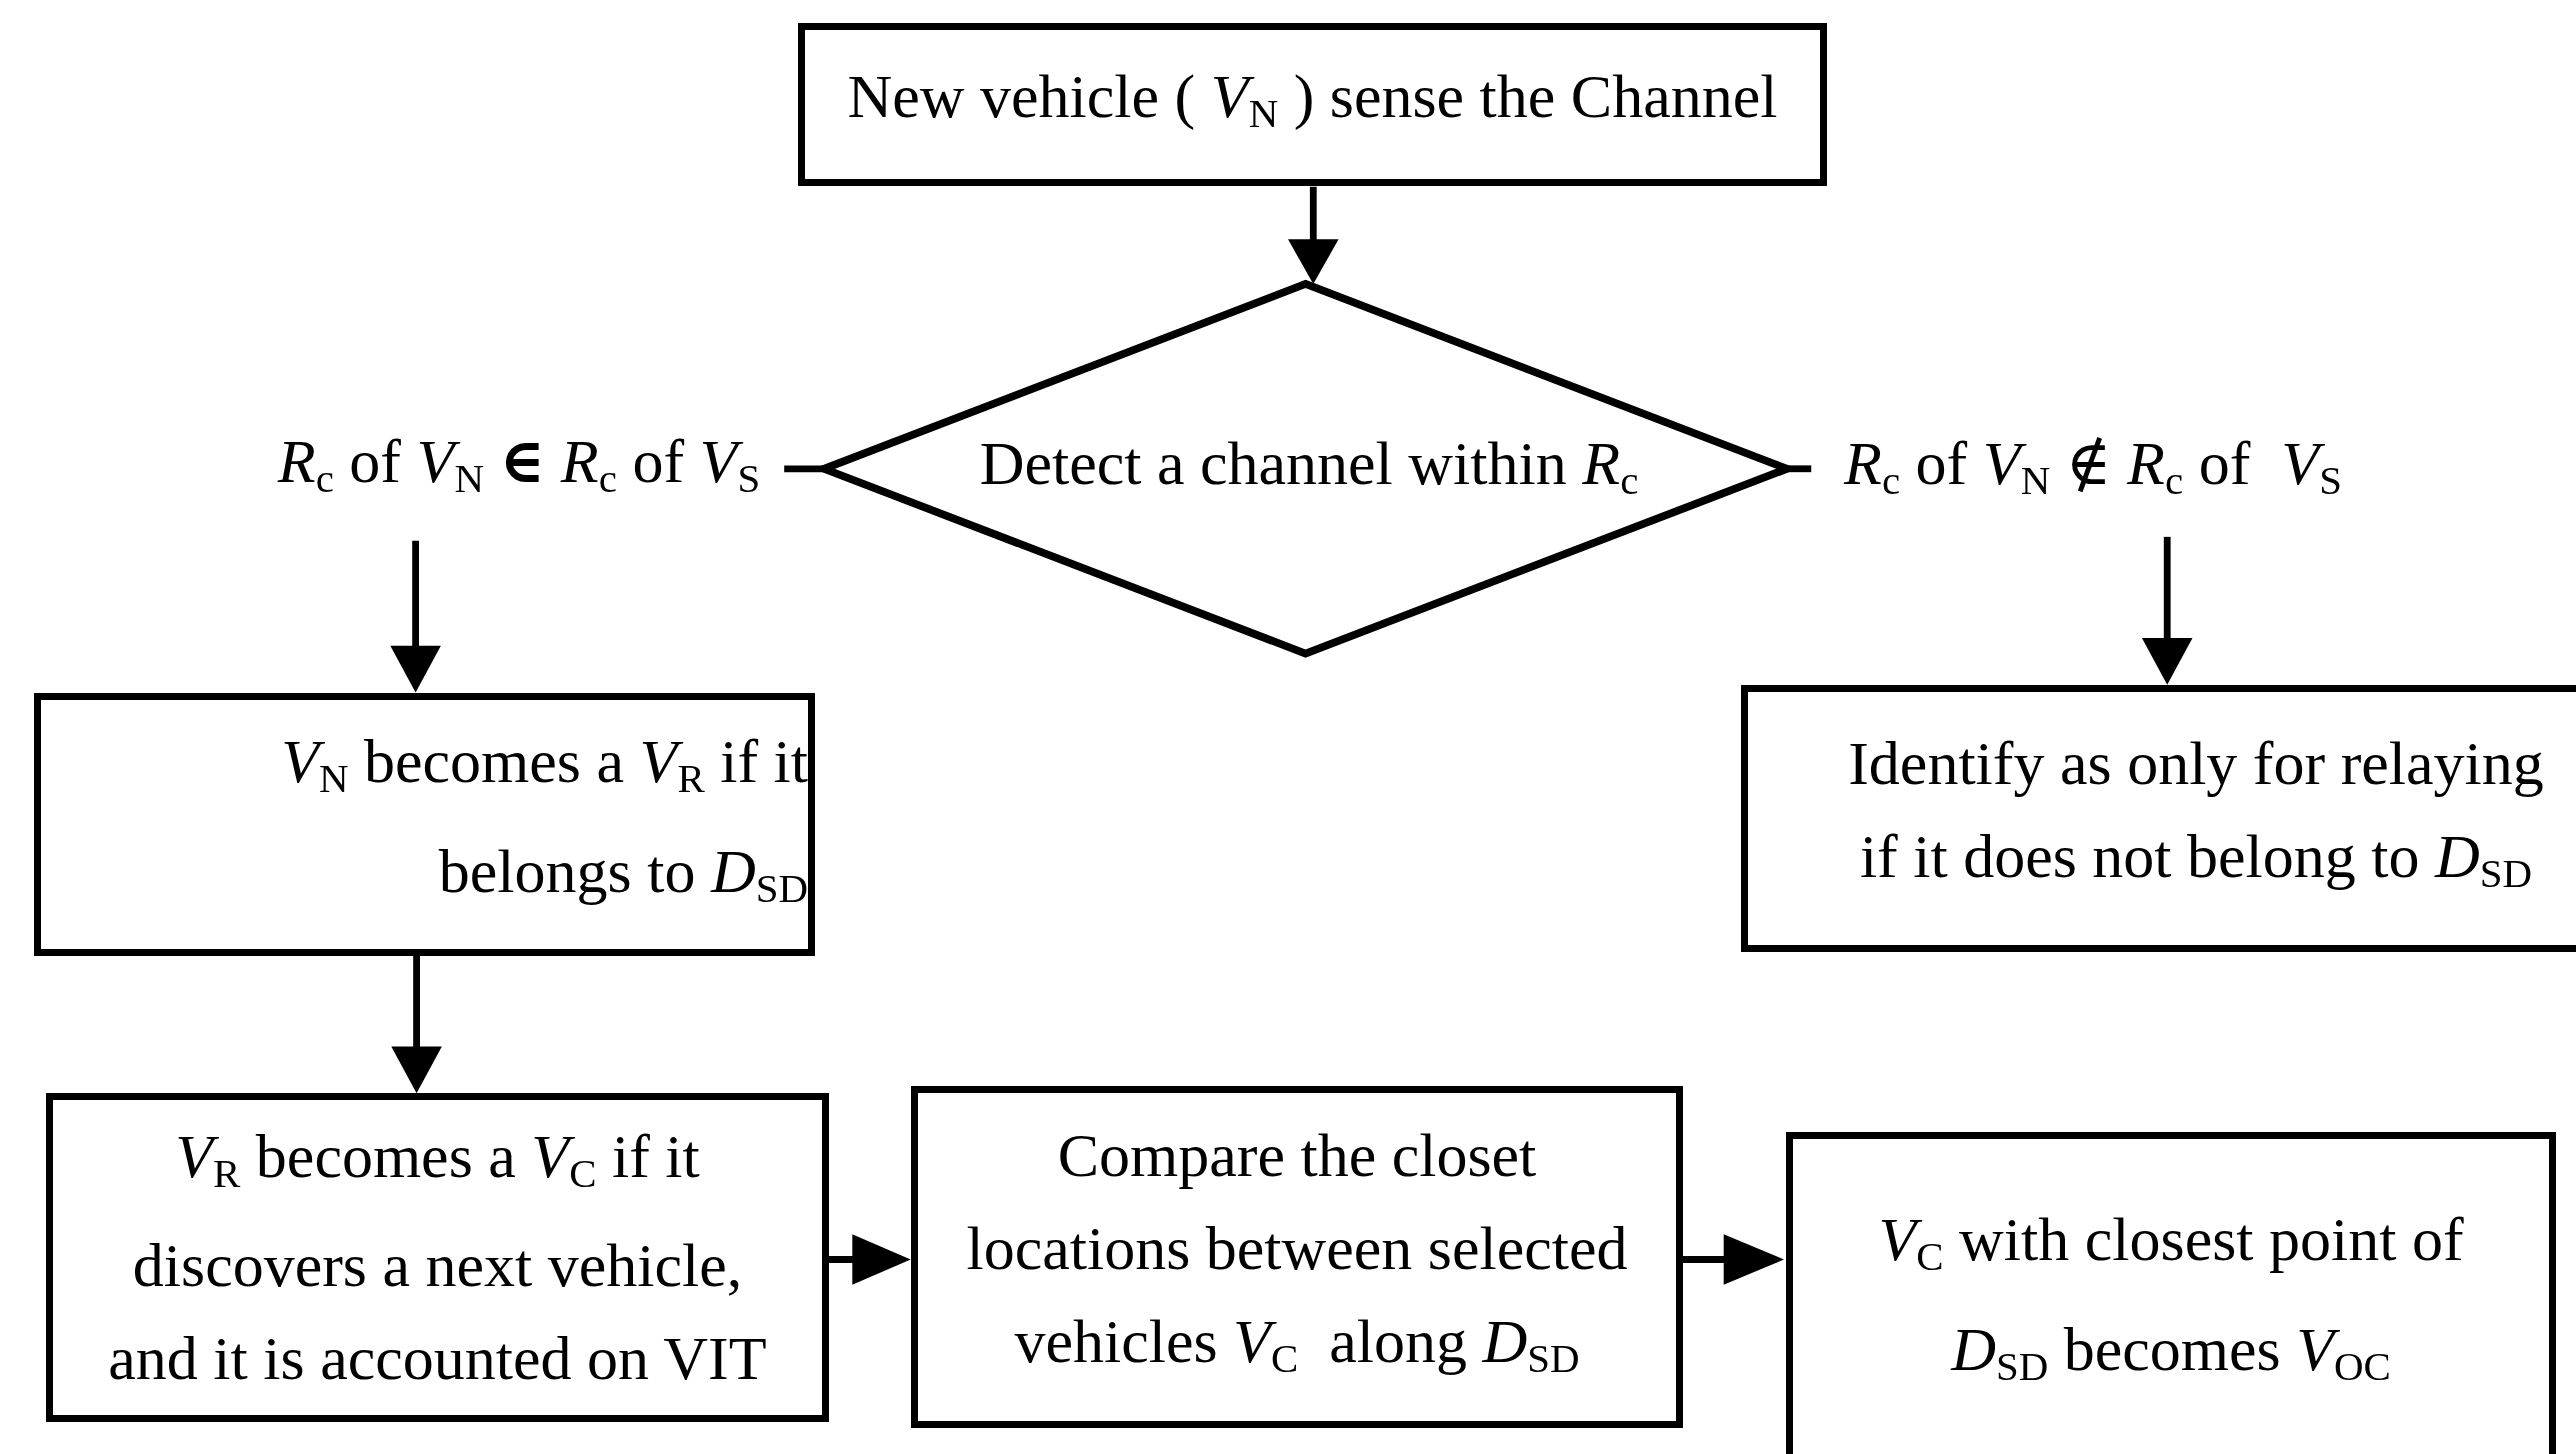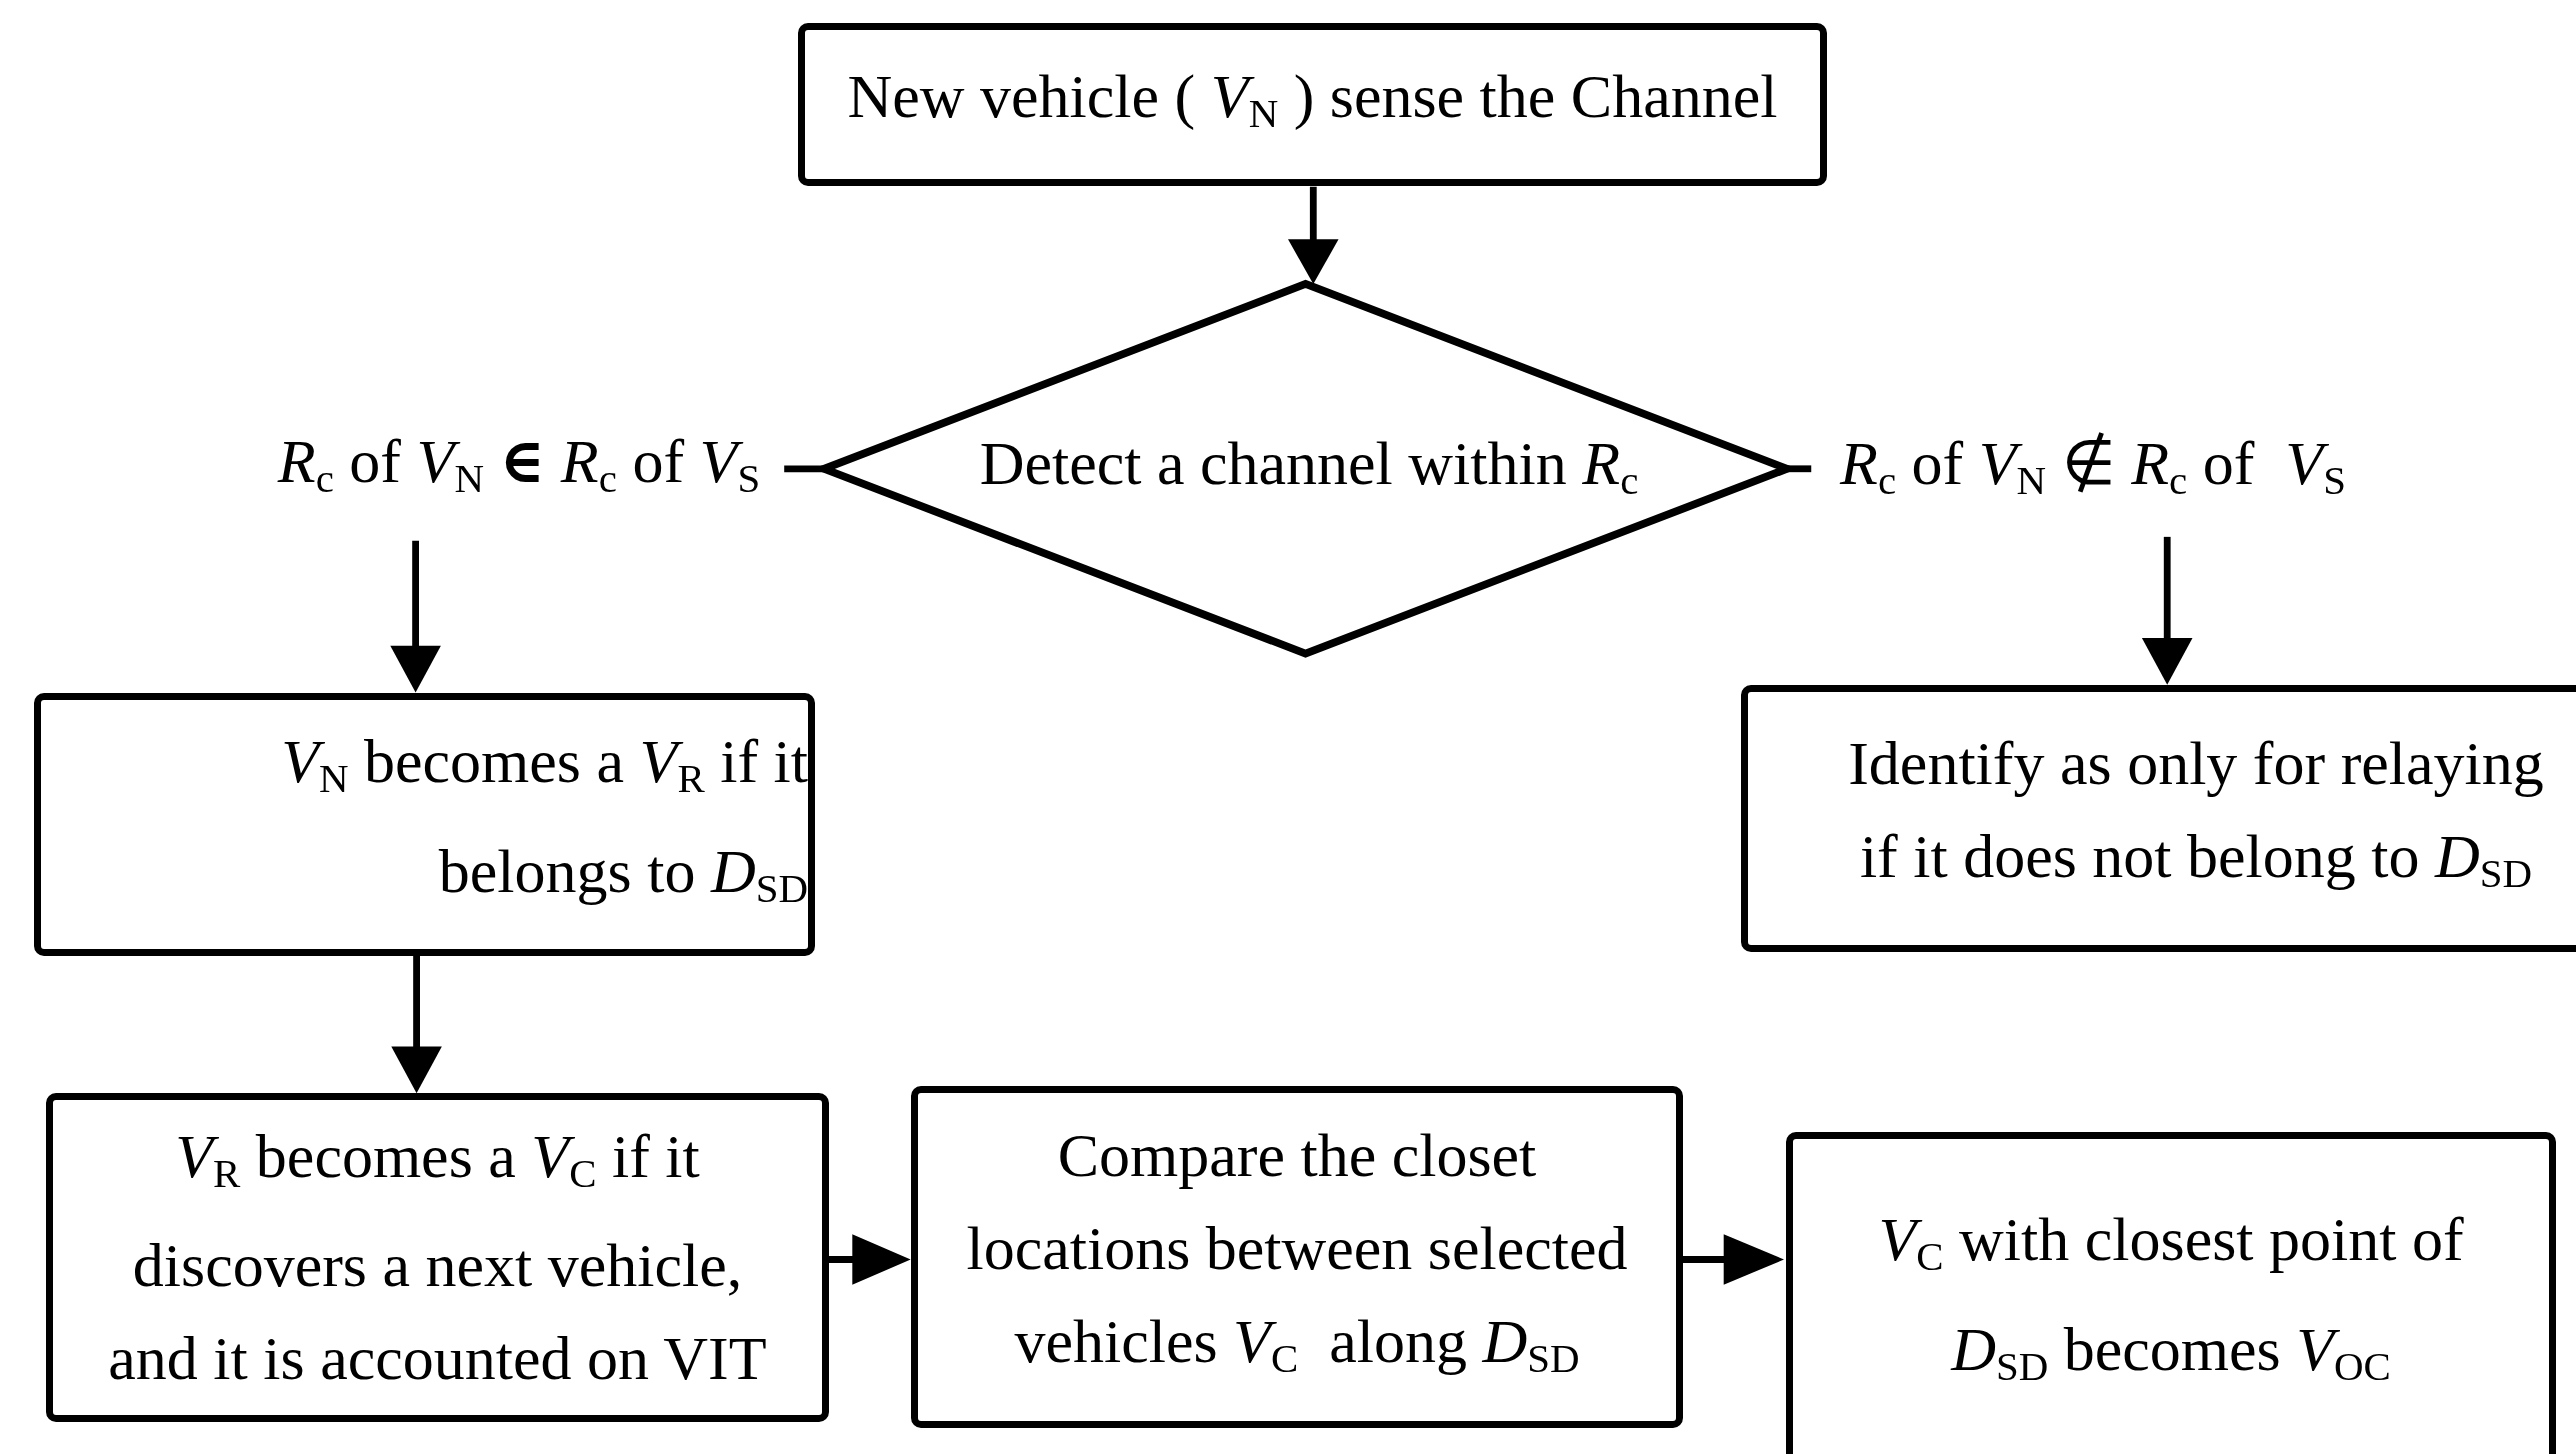--- a/index.html
+++ b/index.html
@@ -10,21 +10,20 @@
     font-family:"Liberation Serif","DejaVu Serif",serif;
     color:#000;
   }
   #wires{position:absolute;left:0;top:0;width:2576px;height:1454px;}
   .node{
     position:absolute;
     display:flex;flex-direction:column;
     align-items:center;justify-content:center;
     box-sizing:border-box;
     text-align:center;
-    border-radius:10px;
   }
   .box{border:7.8px solid #000;background:#fff;}
   .line{
     font-size:62px;
     line-height:93px;
     white-space:pre-wrap;
   }
   .seg-i{font-style:italic;}
   .seg-sub{font-size:0.66em;vertical-align:-0.24em;}
   .seg-b{font-weight:700;}
@@ -65,21 +64,21 @@
   </div>
 
   <div class="node" style="left:876px;top:409px;width:866px;height:126px;">
     <div class="line"><span>Detect a channel within </span><span class="seg-i">R</span><span class="seg-sub">c</span></div>
   </div>
 
   <div class="node" style="left:227px;top:416px;width:584px;height:107px;justify-content:center;">
     <div class="line"><span class="seg-i">R</span><span class="seg-sub">c</span><span> of </span><span class="seg-i">V</span><span class="seg-sub">N</span><span> </span><span class="seg-b">∈</span><span> </span><span class="seg-i">R</span><span class="seg-sub">c</span><span> of </span><span class="seg-i">V</span><span class="seg-sub">S</span></div>
   </div>
 
-  <div class="node" style="left:1811px;top:418px;width:564px;height:107px;font-family:Liberation Serif, serif;">
+  <div class="node" style="left:1811px;top:418px;width:564px;height:107px;">
     <div class="line"><span class="seg-i">R</span><span class="seg-sub">c</span><span> of </span><span class="seg-i">V</span><span class="seg-sub">N</span><span> ∉ </span><span class="seg-i">R</span><span class="seg-sub">c</span><span> of  </span><span class="seg-i">V</span><span class="seg-sub">S</span></div>
   </div>
 
   <div class="node box" style="left:34px;top:693px;width:781px;height:263px;align-items:flex-end;">
     <div class="line"><span class="seg-i">V</span><span class="seg-sub">N</span><span> becomes a </span><span class="seg-i">V</span><span class="seg-sub">R</span><span> if it</span></div>
     <div class="line"><span>belongs to </span><span class="seg-i">D</span><span class="seg-sub">SD</span></div>
   </div>
 
   <div class="node box" style="left:1741px;top:685px;width:910px;height:267px;">
     <div class="line"><span>Identify as only for relaying</span></div>

